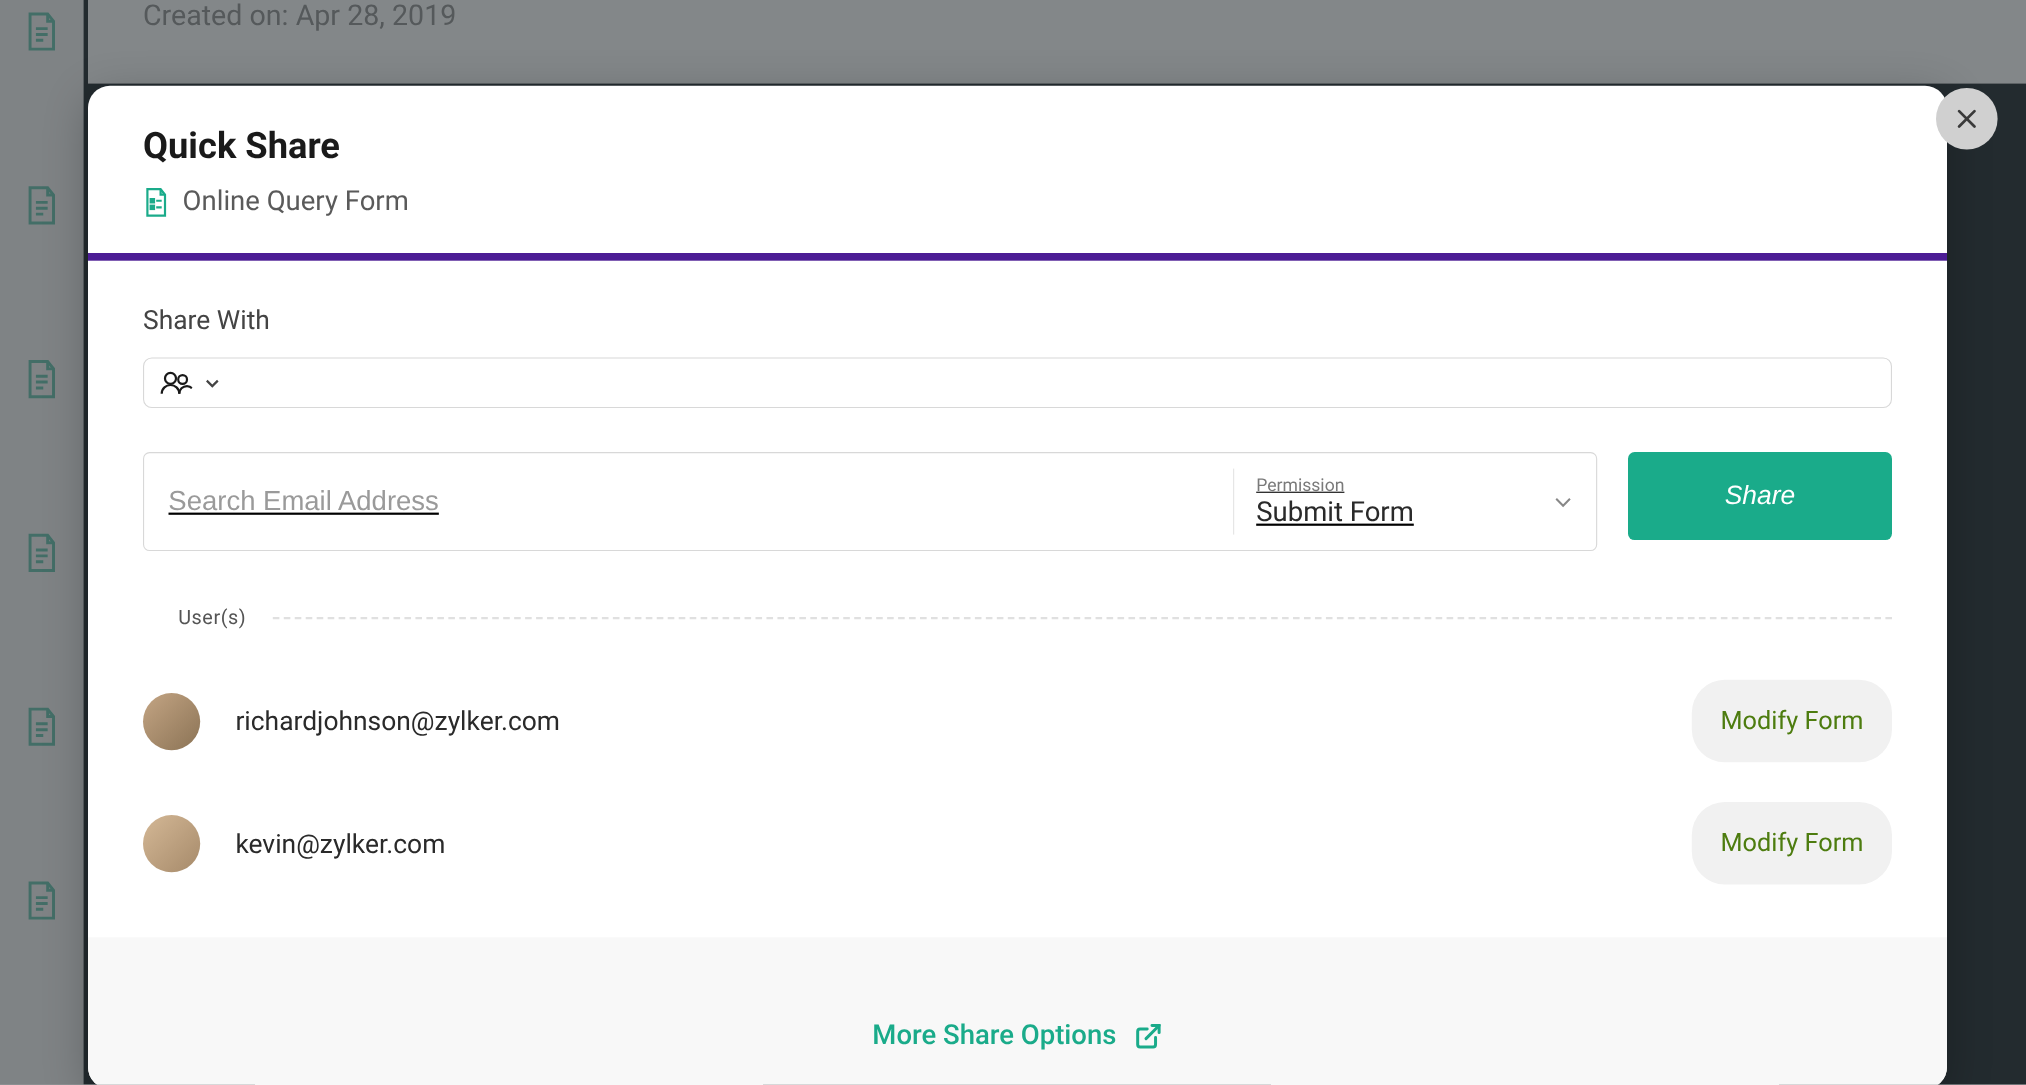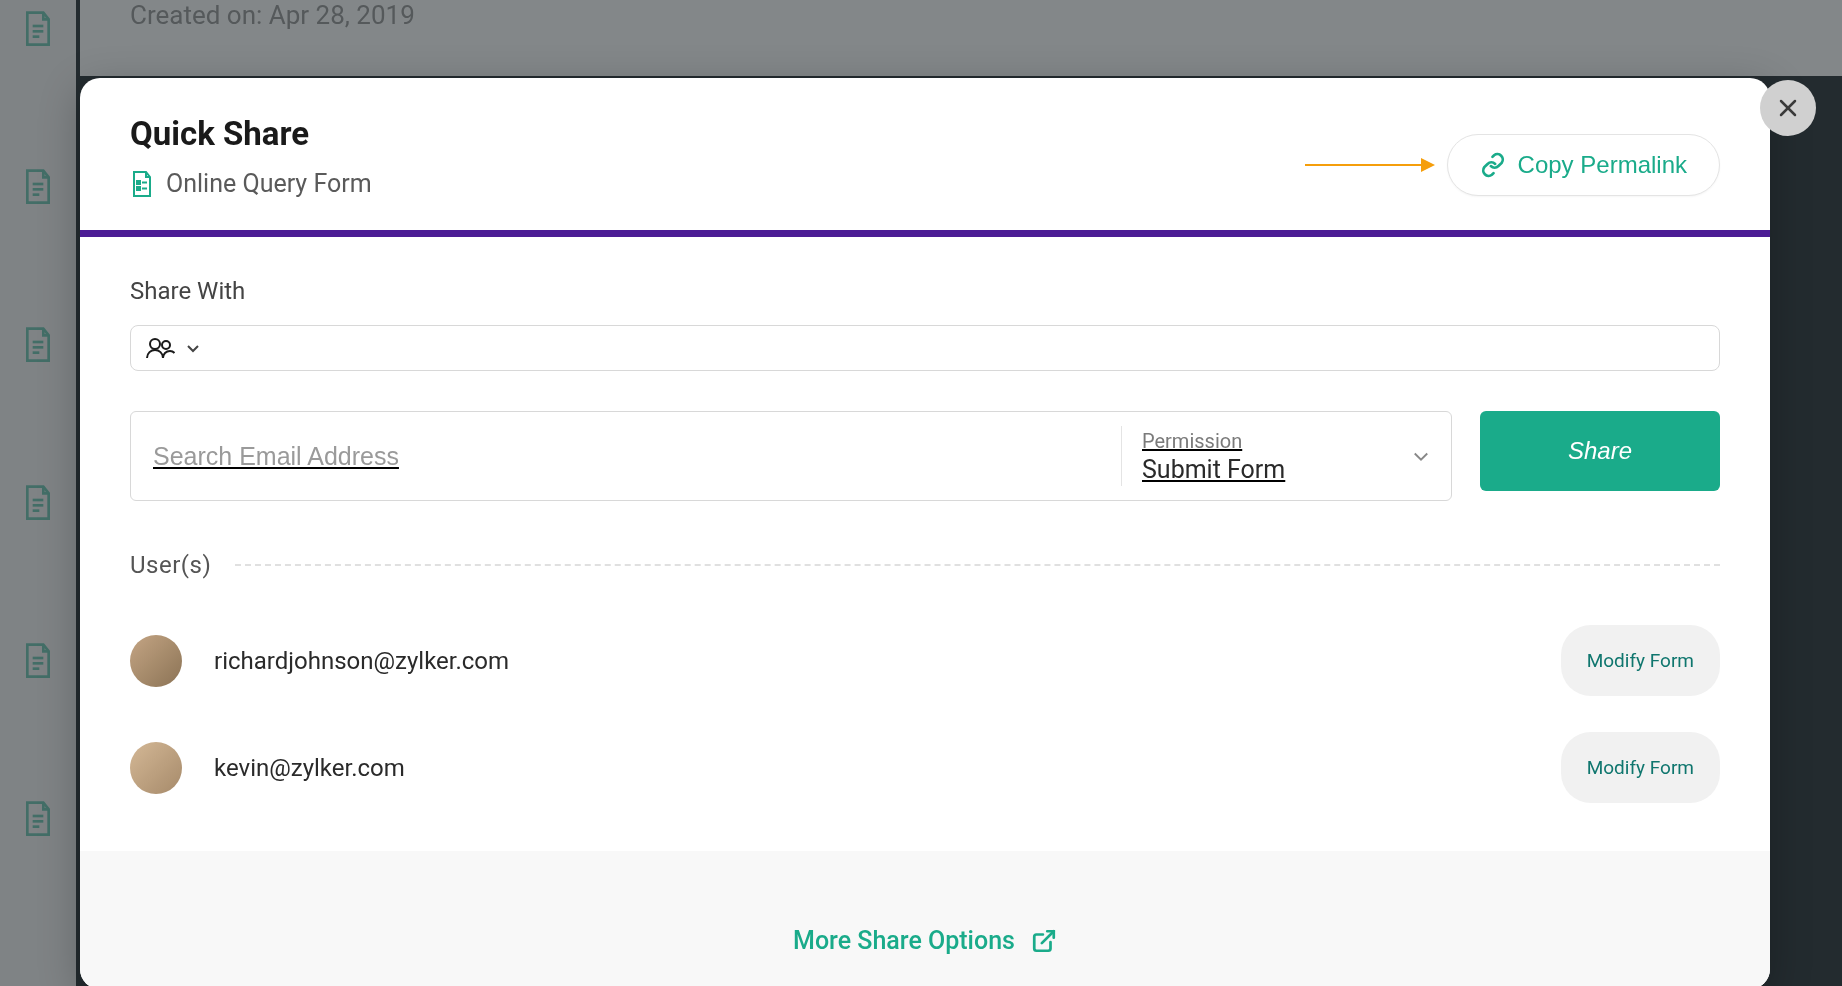--- a/index.html
+++ b/index.html
@@ -195,21 +195,21 @@
       cursor: pointer;
       margin: 14px 0;
     }
     .permission-texts {
       flex: 1;
       display: flex;
       flex-direction: column;
       gap: 2px;
     }
     .perm-label {
-      font-size: 20px;
+      font-size: 16px;
       color: #7a7a7a;
     }
     .perm-value {
       font-size: 25px;
       color: #2a2a2a;
     }
     .permission-select .chevron-icon {
       width: 20px; height: 20px;
       color: #888;
     }
@@ -225,23 +225,24 @@
       cursor: pointer;
       font-style: italic;
     }
     .users-section-header {
       display: flex;
       align-items: center;
       gap: 24px;
       margin-bottom: 28px;
     }
     .users-heading {
-      font-size: 24px;
+      font-size: 18px;
       color: #555;
       letter-spacing: 0.5px;
+      margin-left: 32px;
     }
     .dashed-line {
       flex: 1;
       border-top: 2px dashed #e0e0e0;
     }
     .user-row {
       display: flex;
       align-items: center;
       padding: 18px 0;
     }
@@ -257,22 +258,22 @@
     }
     .user-email {
       flex: 1;
       font-size: 24px;
       color: #2a2a2a;
     }
     .user-perm-badge {
       background: #f1f1f1;
       border-radius: 30px;
       padding: 24px 26px;
-      font-size: 19px;
-      color: #0f766e;
+      font-size: 23px;
+      color: #4d7c0f;
     }
     .modal-footer {
       background: #f8f8f8;
       border-radius: 0 0 20px 20px;
       padding: 34px 0;
       display: flex;
       justify-content: center;
     }
     .more-options-link {
       display: flex;
@@ -380,35 +381,20 @@
               <path d="M4 2h12l4 5v19H4z"></path>
               <path d="M16 2v5h4"></path>
               <rect x="7" y="11" width="3" height="3" fill="currentColor"></rect>
               <line x1="12" y1="12.5" x2="17" y2="12.5"></line>
               <rect x="7" y="17" width="3" height="3" fill="currentColor"></rect>
               <line x1="12" y1="18.5" x2="17" y2="18.5"></line>
             </svg>
         </span>
         <span class="form-name">Online Query Form</span>
       </div>
-    </div>
-    <div class="modal-header-right">
-      <div class="arrow-annot">
-        <div class="arrow-line"></div>
-        <div class="arrow-head"></div>
-      </div>
-      <button class="copy-permalink-btn">
-        <span class="link-icon">
-          <svg viewBox="0 0 24 24" fill="none" stroke="currentColor" stroke-width="2.5" stroke-linecap="round">
-              <path d="M10 13a5 5 0 0 0 7 0l3-3a5 5 0 0 0-7-7l-1.5 1.5"></path>
-              <path d="M14 11a5 5 0 0 0-7 0l-3 3a5 5 0 0 0 7 7l1.5-1.5"></path>
-            </svg>
-        </span>
-        <span class="cp-label">Copy Permalink</span>
-      </button>
     </div>
   </div>
 
   <div class="modal-body">
     <div class="share-with-row">
       <span class="share-with-label">Share With</span>
       <div class="share-type-dropdown">
         <span class="users-icon">
           <svg viewBox="0 0 30 24" fill="none" stroke="currentColor" stroke-width="2">
               <circle cx="10" cy="8" r="5"></circle>

